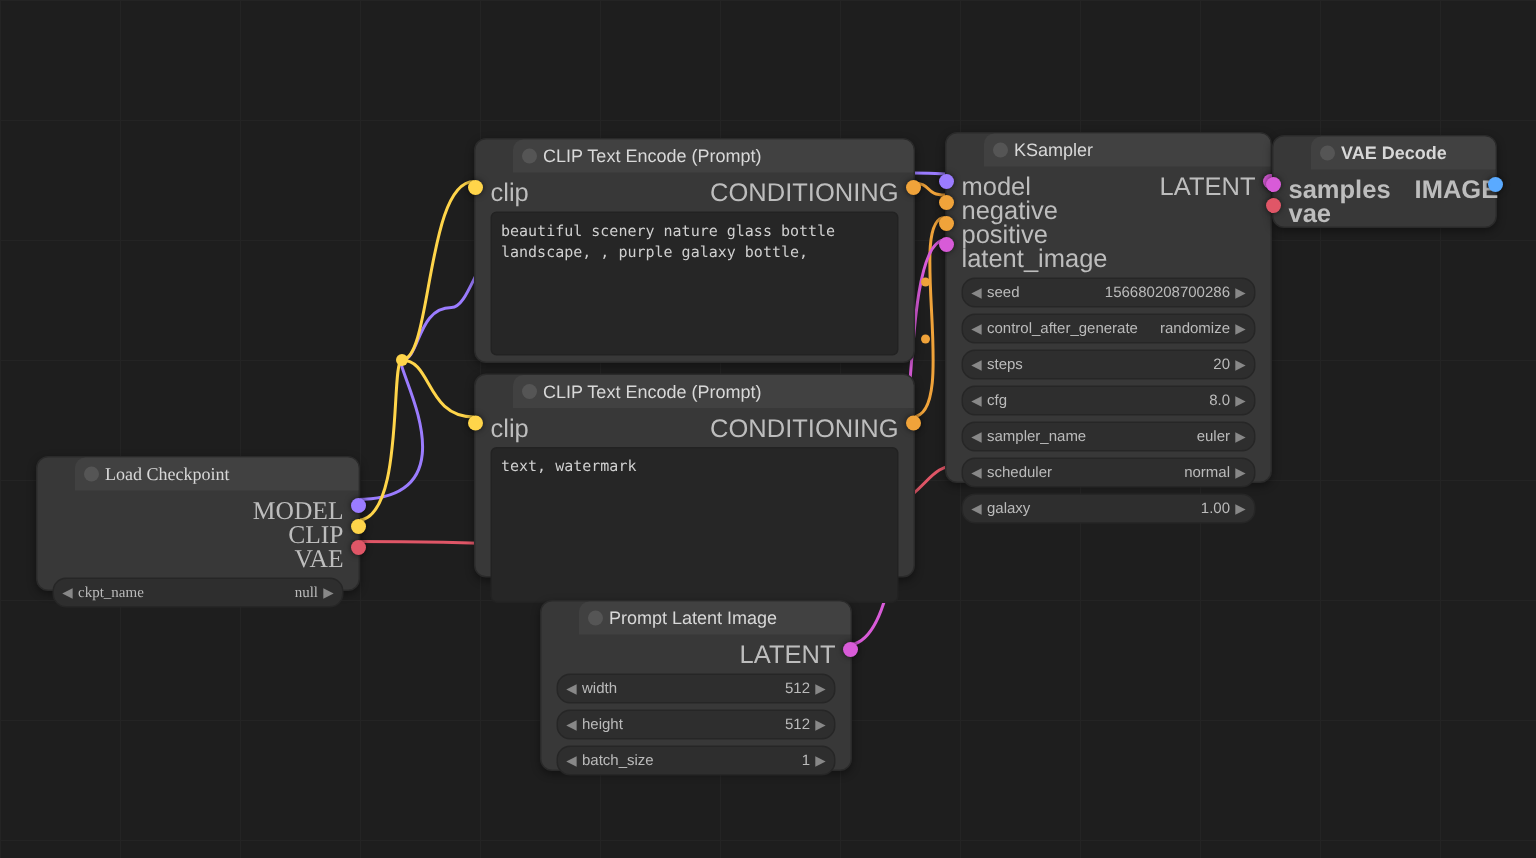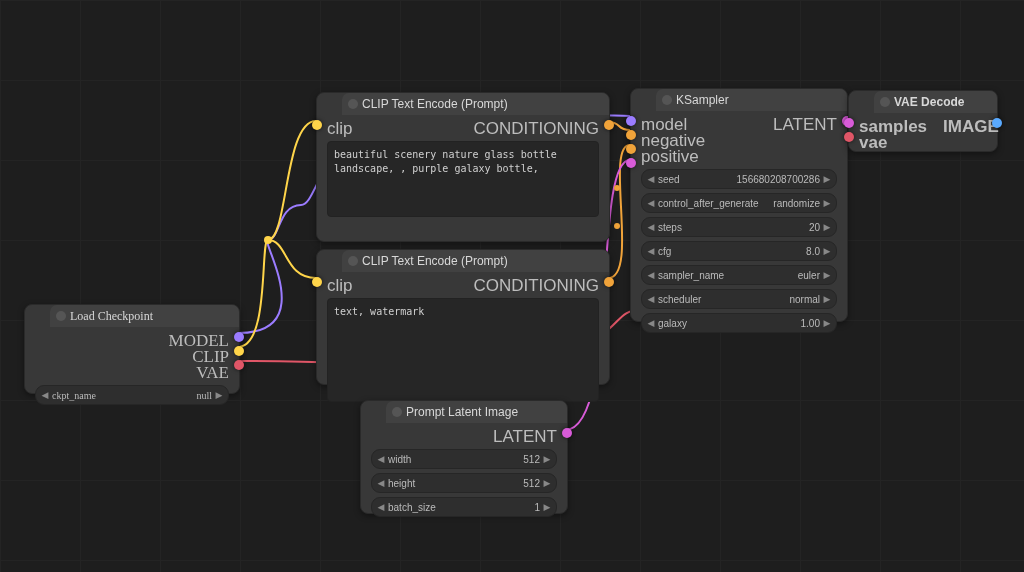--- a/index.html
+++ b/index.html
@@ -175,21 +175,21 @@
   <div class="node" style="left:316px; top:92px; width:292px; height:148px;">
     <div class="node-title">
       <span class="title-dot" style="background:#555"></span>
       <span>CLIP Text Encode (Prompt)</span>
     </div>
     <div class="node-body">
       <div class="ports-row">
         <span>clip</span>
         <span class="port-label-right">CONDITIONING</span>
       </div>
-      <div class="textarea" style="height:76px">beautiful scenery nature glass bottle landscape, , purple galaxy bottle,</div>
+      <div class="textarea" style="height:96px">beautiful scenery nature glass bottle landscape, , purple galaxy bottle,</div>
     </div>
     <div class="edge-dot" style="left:-5px; top:27px; background:#ffd54a"></div>
     <div class="edge-dot" style="right:-5px; top:27px; background:#f0a33a"></div>
   </div>
 
   <div class="node" style="left:316px; top:249px; width:292px; height:134px;">
     <div class="node-title">
       <span class="title-dot" style="background:#555"></span>
       <span>CLIP Text Encode (Prompt)</span>
     </div>
@@ -248,20 +248,24 @@
       <div class="ports-row">
           <span>model</span>
           <span class="port-label-right">LATENT</span>
         </div>
       <div class="ports-row">
           <span>negative</span>
           <span></span>
         </div>
       <div class="ports-row">
           <span>positive</span>
+          <span></span>
+        </div>
+      <div class="ports-row">
+          <span>latent_image</span>
           <span></span>
         </div>
       <div class="widget">
           <span class="arrow">◀</span>
           <span class="wlabel">seed</span>
           <span style="flex:1"></span>
           <span class="wvalue">156680208700286</span>
           <span class="arrow">▶</span>
         </div>
       <div class="widget">

